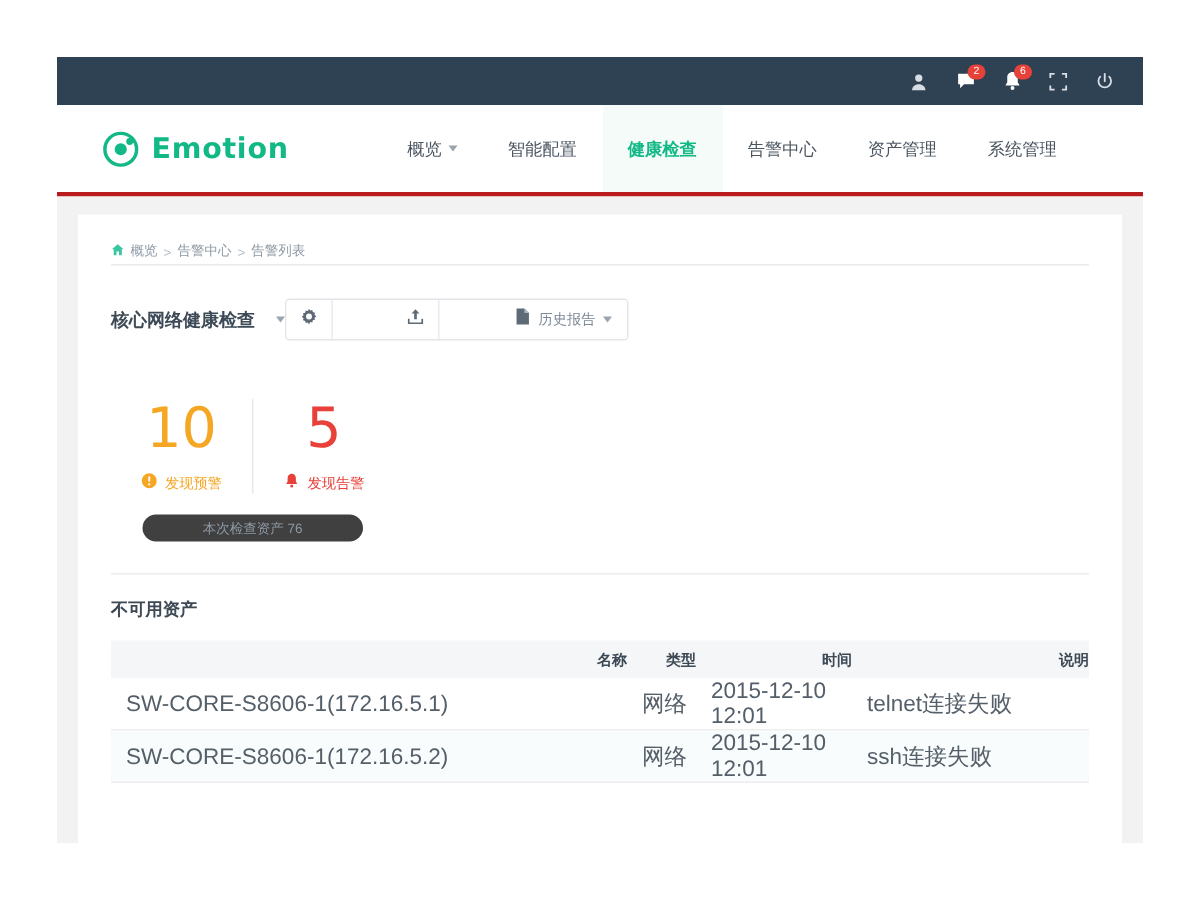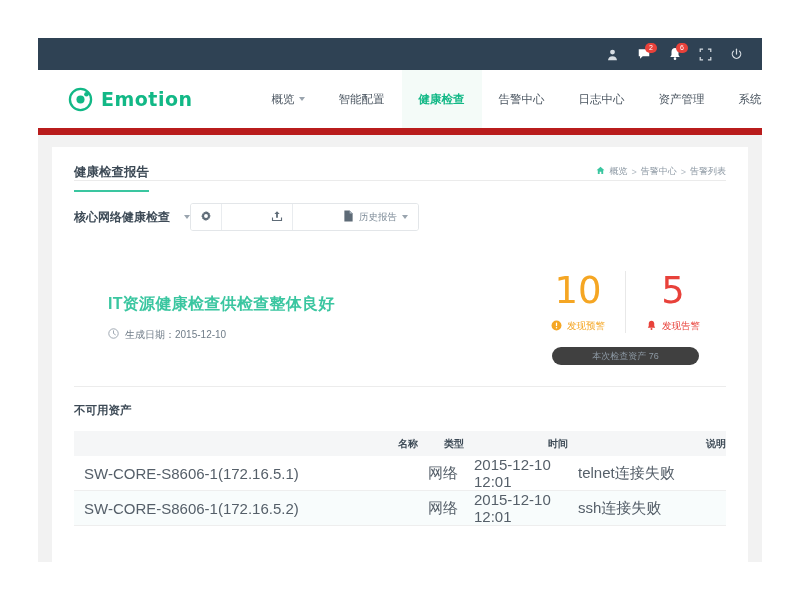--- a/index.html
+++ b/index.html
@@ -62,21 +62,21 @@
     text-align: center;
     font-family: "Liberation Sans", sans-serif;
   }
 
   
   .navbar {
     height: 58px;
     background: #ffffff;
     display: flex;
     align-items: stretch;
-    border-bottom: 7px solid #b91c1c;
+    border-bottom: 3px solid #b91c1c;
   }
   .logo {
     display: flex;
     align-items: center;
     gap: 8px;
     padding-left: 30px;
     padding-right: 20px;
   }
   .logo-mark { width: 25px; height: 25px; }
   .logo-text {
@@ -406,36 +406,32 @@
       <div class="nav-item">
         <span>智能配置</span>
       </div>
       <div class="nav-item active">
         <span>健康检查</span>
       </div>
       <div class="nav-item">
         <span>告警中心</span>
       </div>
       <div class="nav-item">
-        <span>日志中心</span>
-      </div>
-      <div class="nav-item">
         <span>资产管理</span>
       </div>
       <div class="nav-item">
         <span>系统管理</span>
       </div>
     </div>
   </div>
 
   <div class="body-area">
     <div class="card">
 
       <div class="page-header">
-        <div class="page-title">健康检查报告</div>
         <div class="breadcrumb">
           <span>
             <svg width="9" height="9" viewBox="0 0 12 12">
               <path d="M6 1 L11.2 5.6 H9.6 V10.8 H7.1 V7.6 H4.9 V10.8 H2.4 V5.6 H0.8 Z" fill="#3ac6a0"></path>
             </svg>
           </span>
           <span class="crumb">概览</span>
           <span class="sep">&gt;</span>
           <span class="crumb">告警中心</span>
           <span class="sep">&gt;</span>
@@ -474,32 +470,20 @@
             </span>
             <span class="tool-label">历史报告</span>
             <span class="caret-down"></span>
           </div>
         </div>
       </div>
 
       <div class="summary">
 
 
-        <div class="summary-text">
-          <div class="headline">IT资源健康检查供检查整体良好</div>
-          <div class="subline">
-            <span>
-              <svg width="11" height="11" viewBox="0 0 14 14">
-                <circle cx="7" cy="7" r="6" fill="none" stroke="#9aa4ae" stroke-width="1.2"></circle>
-                <path d="M7 3.6V7l2.4 1.6" stroke="#9aa4ae" stroke-width="1.2" fill="none" stroke-linecap="round"></path>
-              </svg>
-            </span>
-            <span>生成日期：2015-12-10</span>
-          </div>
-        </div>
 
         <div class="stats">
           <div class="stats-row">
             <div class="stat">
               <div class="stat-num warn">10</div>
               <div class="stat-label warn">
                 <span>
                   <svg width="11" height="11" viewBox="0 0 14 14">
                     <circle cx="7" cy="7" r="6.3" fill="#f5a623"></circle>
                     <rect x="6.2" y="3.1" width="1.6" height="4.8" rx="0.8" fill="#ffffff"></rect>

